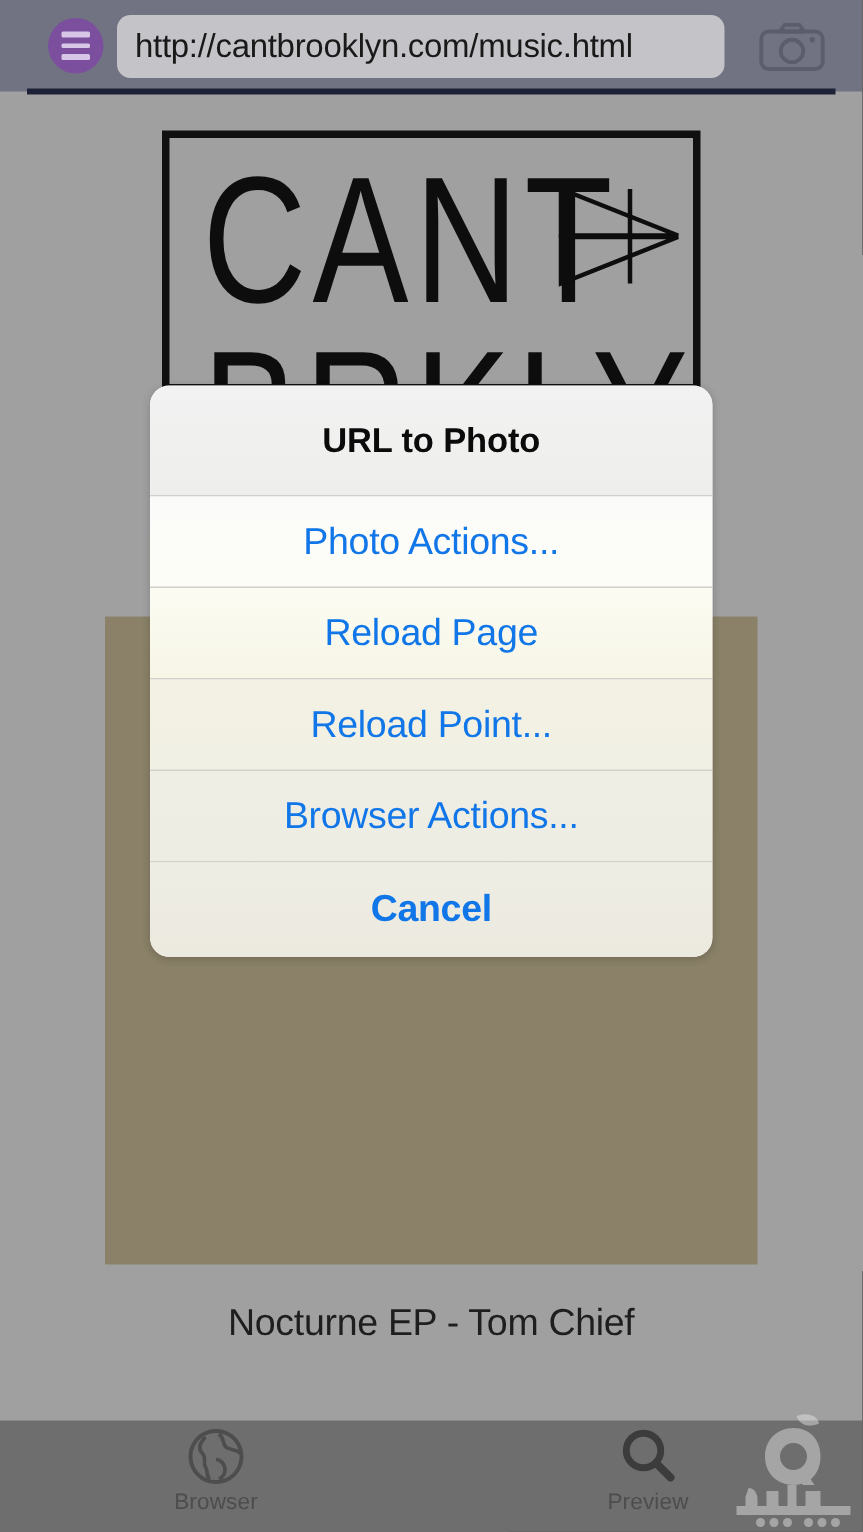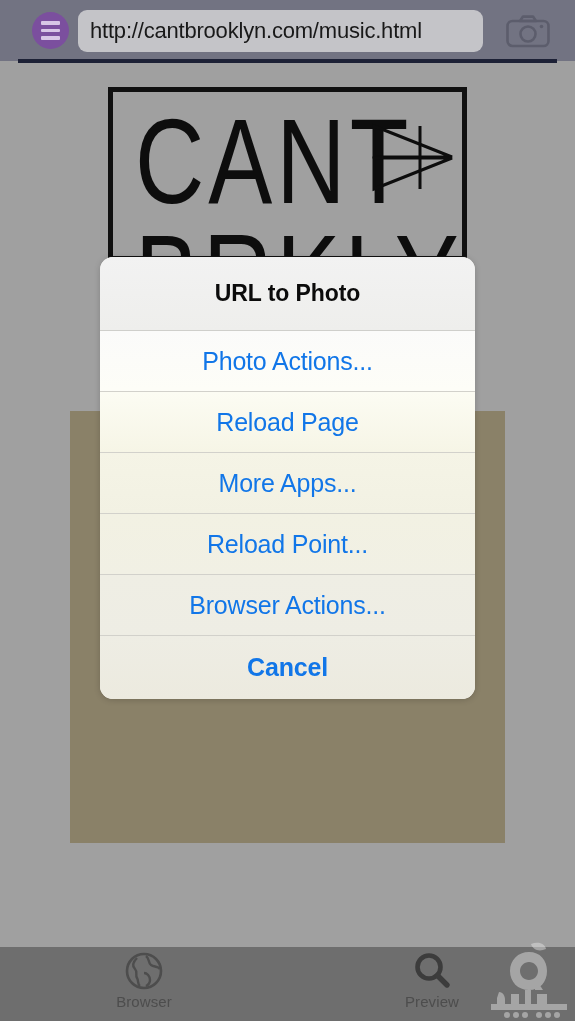--- a/index.html
+++ b/index.html
@@ -231,20 +231,21 @@
       <div id="logo-brklyn">BRKLYN</div>
       <svg id="logo-mark" width="90" height="75" viewBox="0 0 90 75">
         <path d="M6 6 L84 37 L6 37 Z" fill="none" stroke="#0d0d0d" stroke-width="3"></path>
         <path d="M6 69 L84 38 L6 38 Z" fill="none" stroke="#0d0d0d" stroke-width="3"></path>
         <path d="M52 6 L52 69" fill="none" stroke="#0d0d0d" stroke-width="3"></path>
       </svg>
     </div>
 
     <div id="album-art"></div>
 
+    <div id="album-caption">Nocturne EP - Tom Chief</div>
   </div>
 
   <div id="toolbar">
 
     <div id="menu-btn">
       <div class="bar"></div>
       <div class="bar"></div>
       <div class="bar"></div>
     </div>
 
@@ -311,23 +312,20 @@
       <div id="dialog-title-row">
         <span id="dialog-title">URL to Photo</span>
       </div>
 
       <div class="sheet-row" id="row-0">
         <span class="sheet-label">Photo Actions...</span>
       </div>
       <div class="sheet-row" id="row-1">
         <span class="sheet-label">Reload Page</span>
       </div>
-      <div class="sheet-row" id="row-2">
-        <span class="sheet-label">More Apps...</span>
-      </div>
       <div class="sheet-row" id="row-3">
         <span class="sheet-label">Reload Point...</span>
       </div>
       <div class="sheet-row" id="row-5">
         <span class="sheet-label">Browser Actions...</span>
       </div>
       <div class="sheet-row cancel" id="row-6">
         <span class="sheet-label">Cancel</span>
       </div>
 

